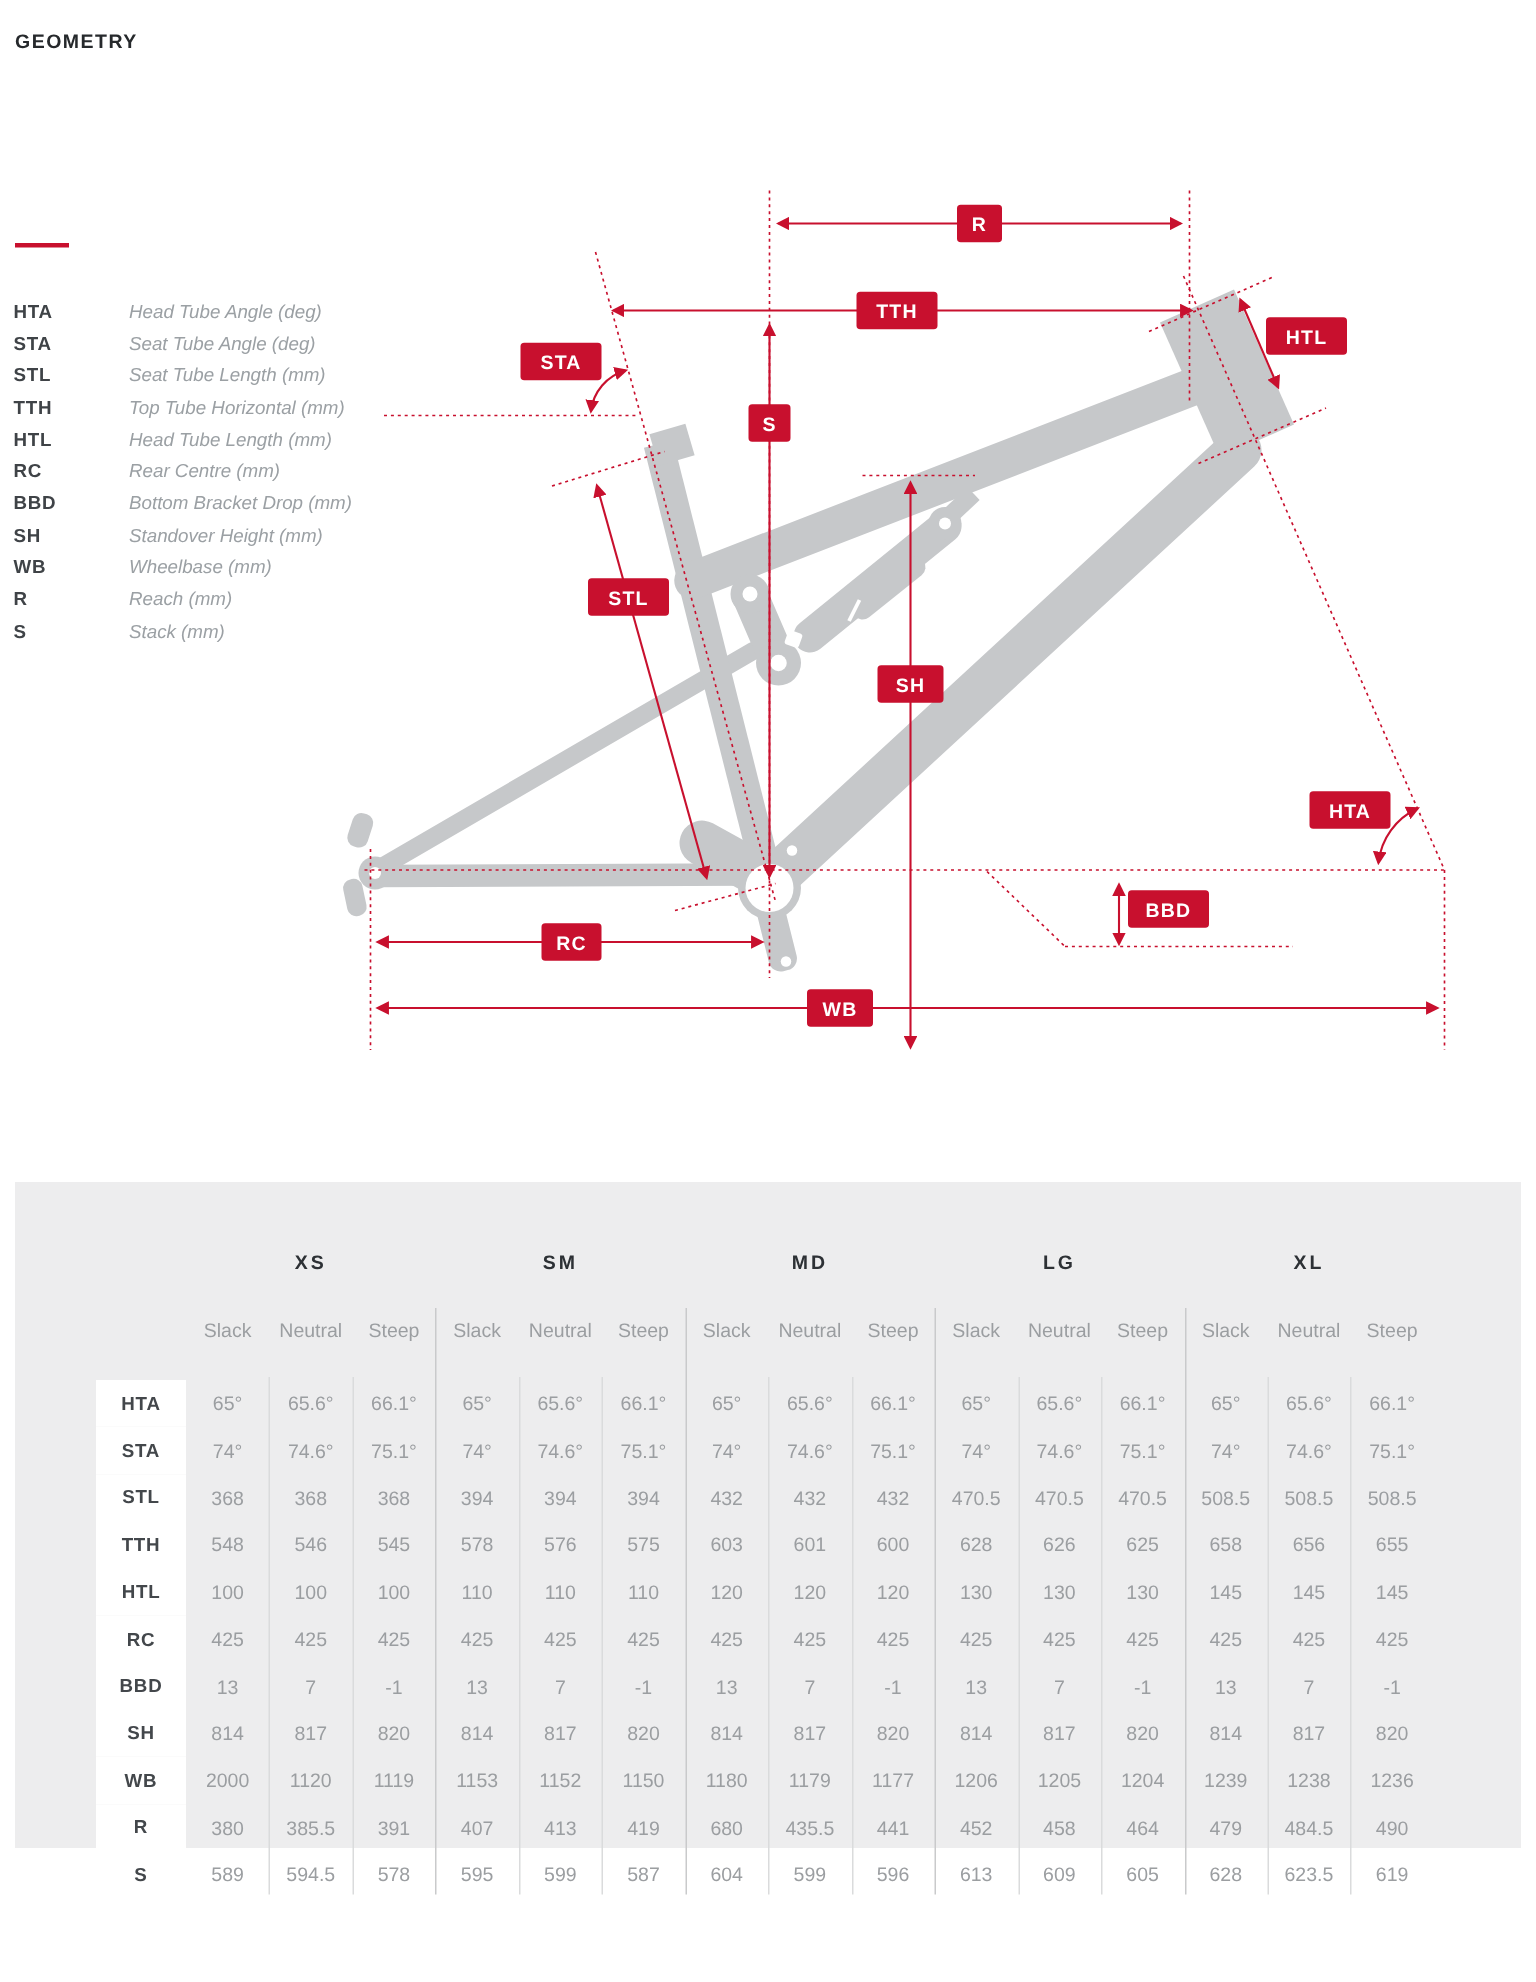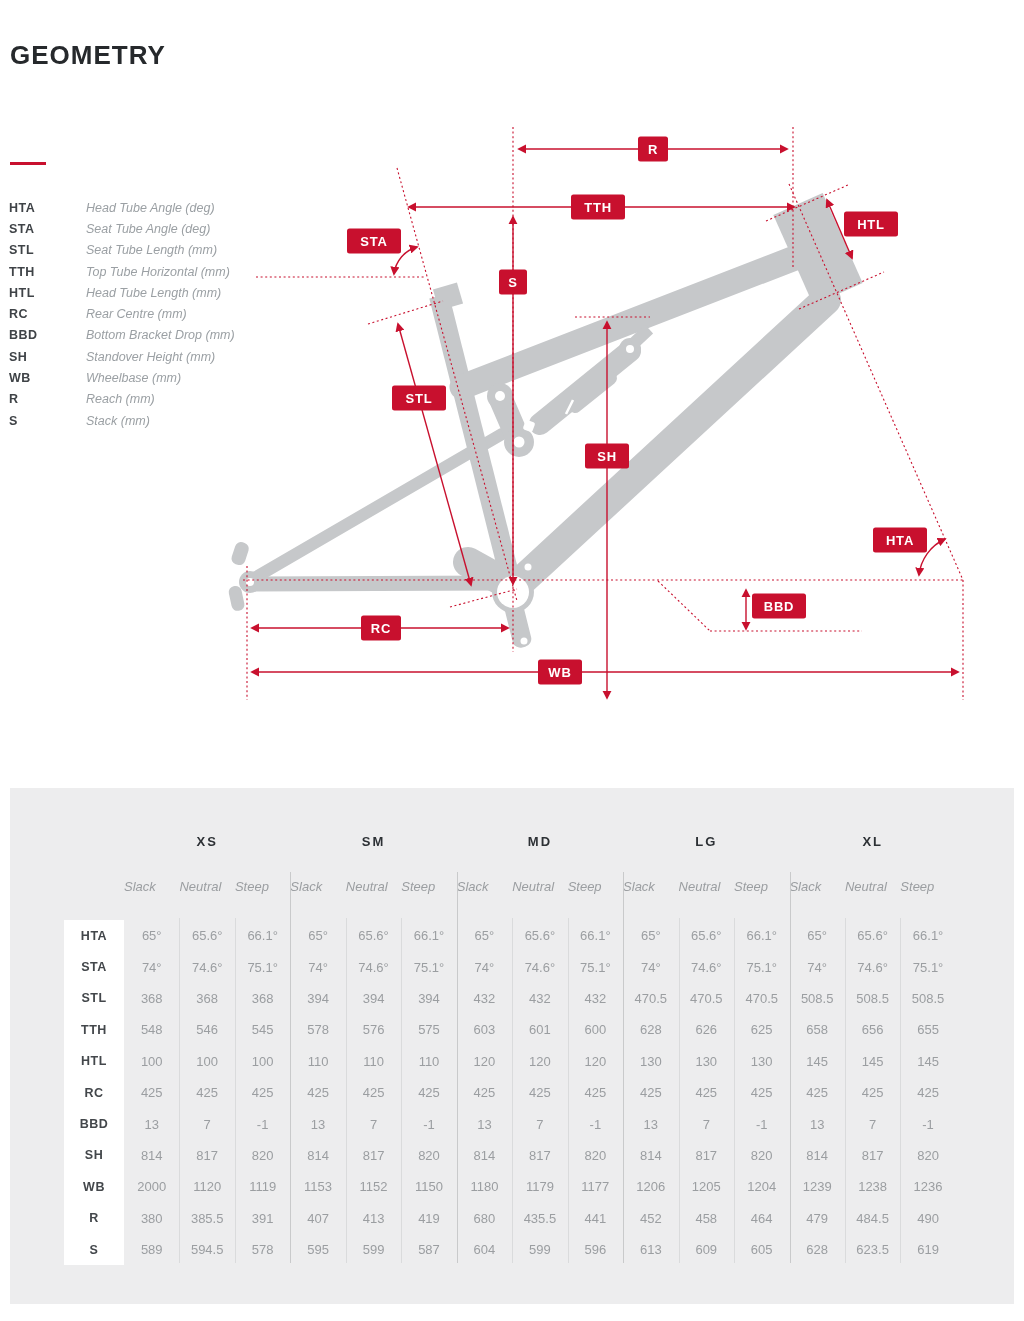--- a/index.html
+++ b/index.html
@@ -6,43 +6,43 @@
     --accent:#c8102e;
     --frame:#c6c8ca;
     --tbg:#ededee;
     --cell:#9b9ea1;
     --dark:#2d3135;
   }
   html,body{margin:0;padding:0;background:#fff;}
   body{font-family:"Liberation Sans", sans-serif;}
   #page{position:relative;width:1024px;height:1321px;background:#fff;overflow:hidden;}
 
-  .page-title{position:absolute;left:10px;top:20px;font-size:26px;font-weight:bold;
-    letter-spacing:1px;color:#26292c;margin-top:20px;}
+  .page-title{position:absolute;left:10px;top:20px;font-size:13px;font-weight:bold;
+    letter-spacing:1px;color:#26292c;}
   .subtitle{position:absolute;left:9px;top:95px;font-size:16px;line-height:21px;color:#85888c;}
   .red-dash{position:absolute;left:10px;top:162px;width:36px;height:3px;background:var(--accent);}
 
   .legend{position:absolute;left:9px;top:197px;width:250px;}
   .legend-row{display:flex;height:21.3px;align-items:center;}
   .legend-abbr{width:62px;font-size:12.5px;font-weight:bold;color:#3f4347;letter-spacing:.5px;}
   .legend-desc{font-size:12.5px;font-style:italic;color:#9ba0a4;margin-left:15px;}
 
   svg text.badge-t{font-family:"Liberation Sans", sans-serif;font-size:13px;font-weight:bold;
     fill:#fff;letter-spacing:.8px;text-anchor:middle;dominant-baseline:central;}
   .frame-part{fill:var(--frame);stroke:var(--frame);}
   .hole{fill:#fff;stroke:none;}
   .dash{stroke:var(--accent);stroke-width:1.1;fill:none;stroke-dasharray:2 2.6;}
   .dim{stroke:var(--accent);stroke-width:1.4;fill:none;}
   .badge-r{fill:var(--accent);}
 
-  .geo-table{position:absolute;left:10px;top:788px;width:1004px;height:516px;background:var(--tbg);}
+  .geo-table{position:absolute;left:10px;top:788px;width:1004px;height:444px;background:var(--tbg);}
   .sizes-row{position:absolute;left:114px;top:46px;display:flex;}
   .size-h{width:166.38px;text-align:center;font-size:13px;font-weight:bold;letter-spacing:2px;color:var(--dark);}
   .sub-row{position:absolute;left:114px;top:91px;display:flex;}
-  .sub-h{width:55.46px;font-size:13px;font-style:italic;color:var(--cell);}
+  .sub-h{width:55.46px;text-align:center;font-size:13px;color:var(--cell);}
   .data-rows{position:absolute;left:54px;top:132px;}
   .d-row{display:flex;height:31.4px;}
   .d-label{width:60px;background:#fff;display:flex;align-items:center;justify-content:center;
     font-size:12.5px;font-weight:bold;color:#43474b;letter-spacing:.5px;}
   .d-cell{width:55.46px;display:flex;align-items:center;justify-content:center;
     font-size:13px;color:var(--cell);}
   .vsep{position:absolute;width:1px;top:130px;height:345px;background:#dadbdc;}
   .gsep{position:absolute;width:1px;top:84px;height:391px;background:#c9cacb;}
 </style>
 </head>

